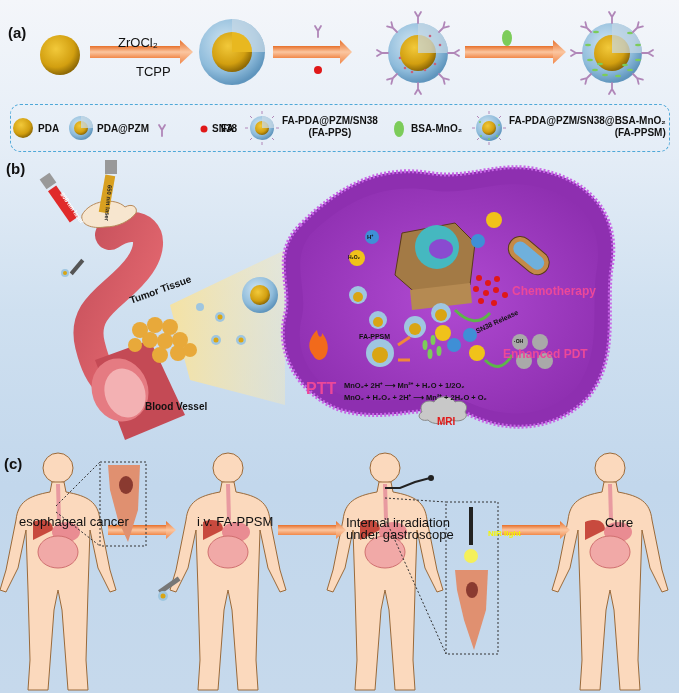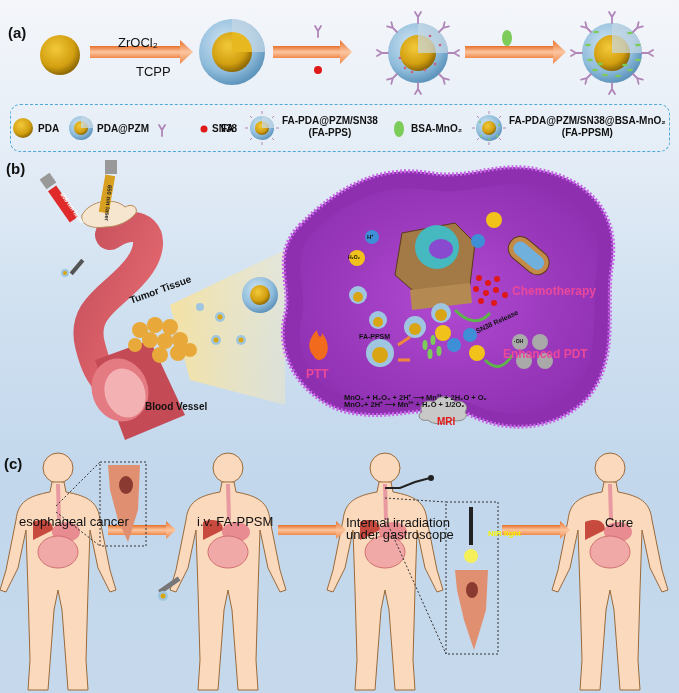--- a/index.html
+++ b/index.html
@@ -178,21 +178,21 @@
 </svg>
 <div class="abs leg-text" style="left:38px;top:123px;">PDA</div>
 <div class="abs leg-text" style="left:97px;top:123px;">PDA@PZM</div>
 <div class="abs leg-text" style="left:173px;top:123px;padding-left:48px;">FA</div>
 <div class="abs leg-text" style="left:212px;top:123px;">SN38</div>
 <div class="abs leg-text" style="left:282px;top:115px;text-align:center;">
   <div>FA-PDA@PZM/SN38</div>
   <div>(FA-PPS)</div>
 </div>
 <div class="abs leg-text" style="left:411px;top:123px;">BSA-MnO₂</div>
-<div class="abs leg-text" style="left:509px;top:115px;text-align:center;">
+<div class="abs leg-text" style="left:509px;top:115px;text-align:right;">
   <div>FA-PDA@PZM/SN38@BSA-MnO₂</div>
   <div>(FA-PPSM)</div>
 </div>
 
 <div class="abs panel-label" style="left:6px;top:160px;">(b)</div>
 
 <svg class="abs" style="left:0;top:155px" width="679" height="290">
   <defs>
     <radialGradient id="cellg" cx="50%" cy="50%" r="60%">
       <stop offset="0" stop-color="#b04ad2"></stop>
@@ -336,23 +336,23 @@
 </svg>
 
 <div class="abs bold" style="left:54px;top:205px;font-size:6px;color:#fff;transform:rotate(55deg);">808 nm laser</div>
 <div class="abs bold" style="left:90px;top:200px;font-size:6px;color:#222;transform:rotate(95deg);">650 nm laser</div>
 <div class="abs bold" style="left:128px;top:284px;font-size:10px;color:#111;transform:rotate(-20deg);">Tumor Tissue</div>
 <div class="abs bold" style="left:145px;top:401px;font-size:10px;color:#111;">Blood Vessel</div>
 <div class="abs bold" style="left:359px;top:333px;font-size:7px;color:#111;">FA-PPSM</div>
 <div class="abs bold" style="left:474px;top:318px;font-size:7px;color:#111;transform:rotate(-25deg);">SN38 Release</div>
 <div class="abs bold orange" style="left:512px;top:284px;font-size:12px;">Chemotherapy</div>
 <div class="abs bold orange" style="left:503px;top:321px;font-size:12px;margin-top:26px;">Enhanced PDT</div>
-<div class="abs bold orange" style="left:306px;top:367px;font-size:12px;">PTT</div>
+<div class="abs bold orange" style="left:306px;top:380px;font-size:16px;">PTT</div>
 <div class="abs bold red" style="left:437px;top:416px;font-size:10px;">MRI</div>
-<div class="abs bold" style="left:344px;top:380px;font-size:7.5px;color:#111;margin-top:19px;">MnO₂+ 2H⁺ ⟶ Mn²⁺ + H₂O + 1/2O₂</div>
+<div class="abs bold" style="left:344px;top:380px;font-size:7.5px;color:#111;">MnO₂+ 2H⁺ ⟶ Mn²⁺ + H₂O + 1/2O₂</div>
 <div class="abs bold" style="left:344px;top:392px;font-size:7.5px;color:#111;">MnO₂ + H₂O₂ + 2H⁺ ⟶ Mn²⁺ + 2H₂O + O₂</div>
 <div class="abs bold" style="left:367px;top:233px;font-size:6px;color:#111;">H⁺</div>
 <div class="abs bold" style="left:348px;top:254px;font-size:5px;color:#111;">H₂O₂</div>
 <div class="abs bold" style="left:514px;top:338px;font-size:5px;color:#111;">·OH</div>
 
 <div class="abs panel-label" style="left:4px;top:455px;">(c)</div>
 
 <svg class="abs" style="left:0;top:440px" width="679" height="253">
   <defs>
     <g id="body">

